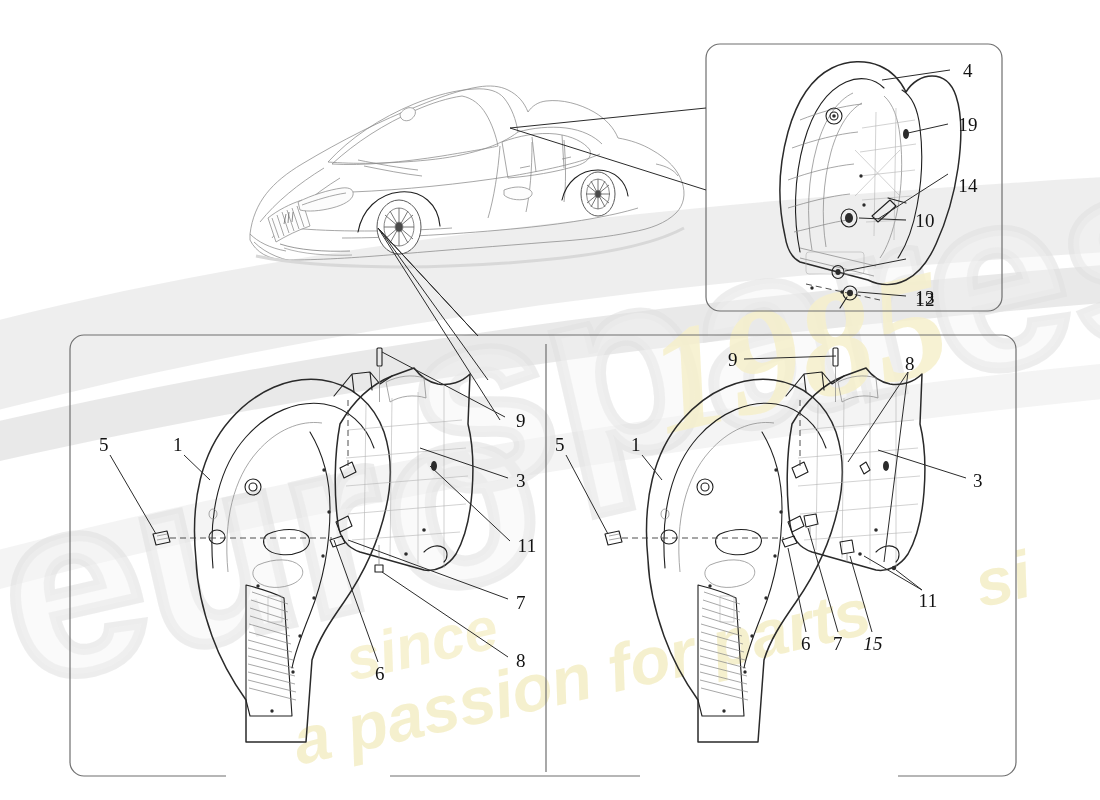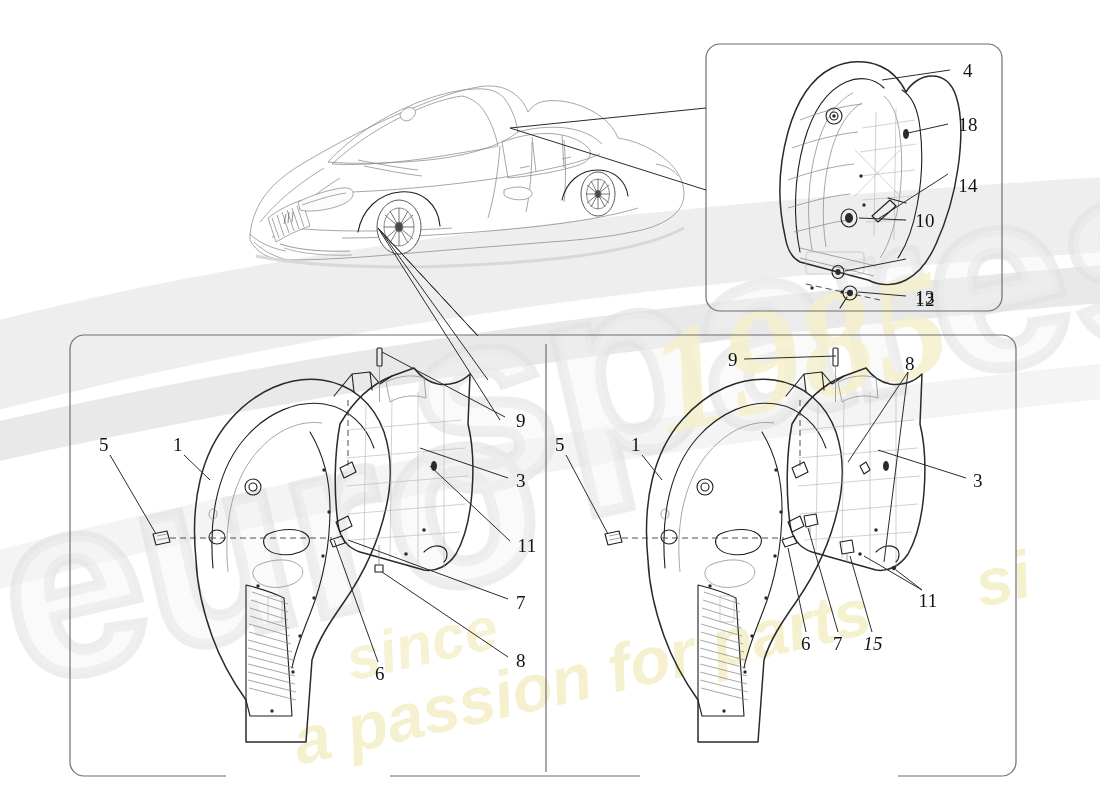--- a/index.html
+++ b/index.html
@@ -502,21 +502,21 @@
         <line x1="806" y1="632" x2="788" y2="548"></line>
         <line x1="838" y1="632" x2="808" y2="528"></line>
         <line x1="872" y1="632" x2="850" y2="556"></line>
       </g>
     </g>
   </svg>
 
   <div>
 
     <div class="callout" style="left:968px;top:70px;">4</div>
-    <div class="callout" style="left:968px;top:124px;">18</div>
+    <div class="callout" style="left:968px;top:124px;">19</div>
     <div class="callout" style="left:968px;top:173px;margin-top:12px;">14</div>
     <div class="callout" style="left:925px;top:220px;">10</div>
     <div class="callout" style="left:925px;top:259px;margin-top:40px;">12</div>
     <div class="callout" style="left:925px;top:297px;">13</div>
 
     <div class="callout" style="left:104px;top:444px;">5</div>
     <div class="callout" style="left:178px;top:444px;">1</div>
     <div class="callout" style="left:521px;top:420px;">9</div>
     <div class="callout" style="left:521px;top:480px;">3</div>
     <div class="callout" style="left:527px;top:545px;">11</div>

